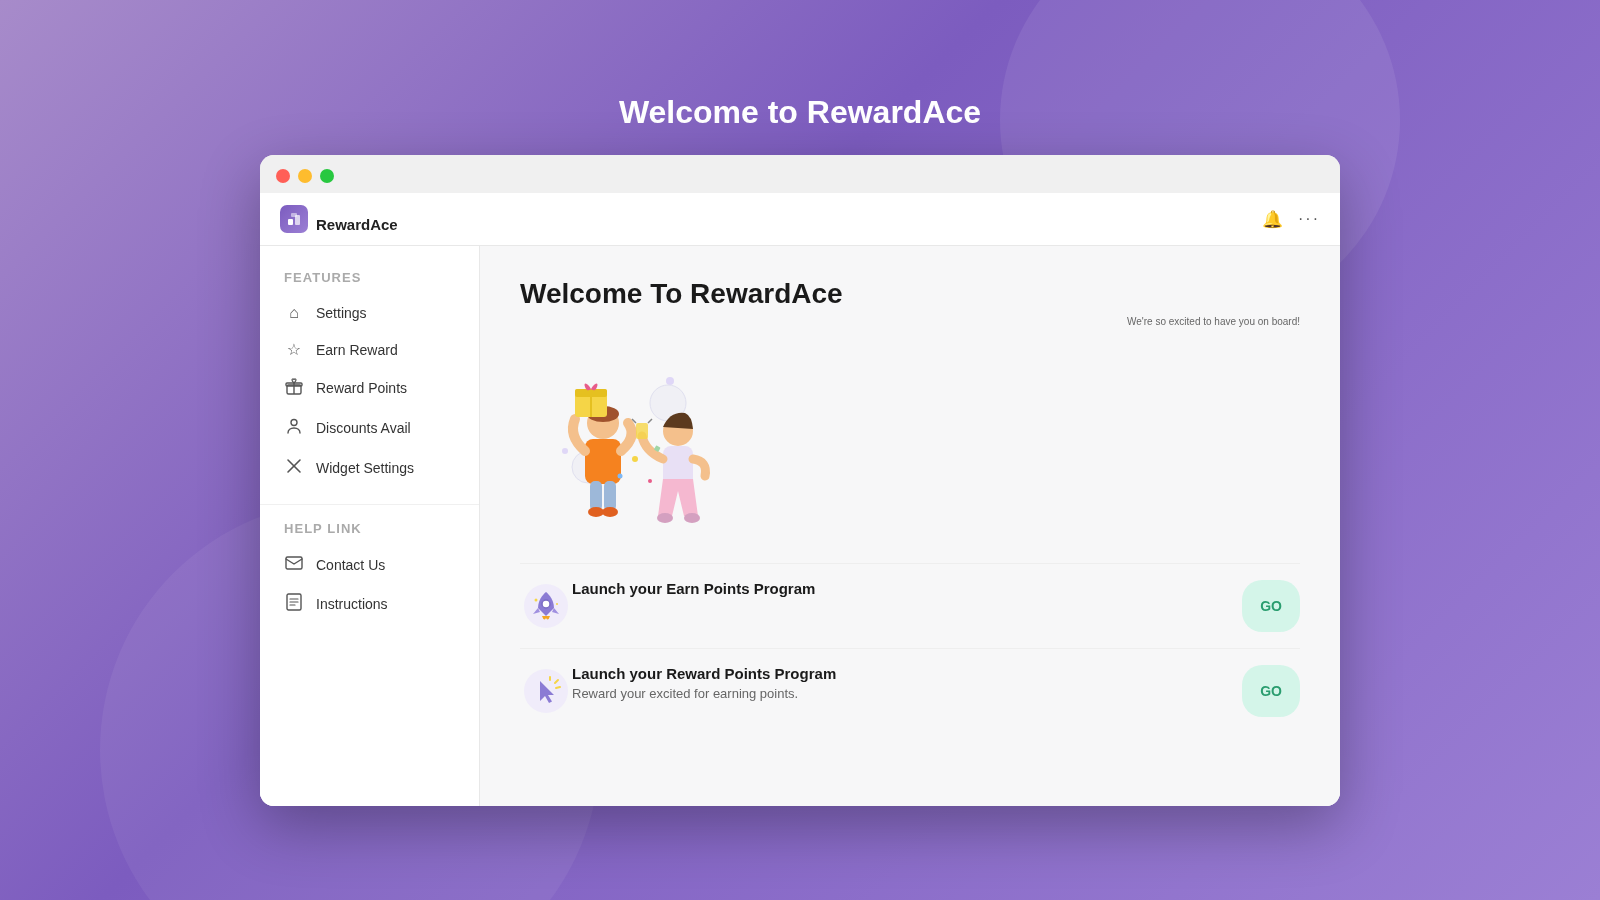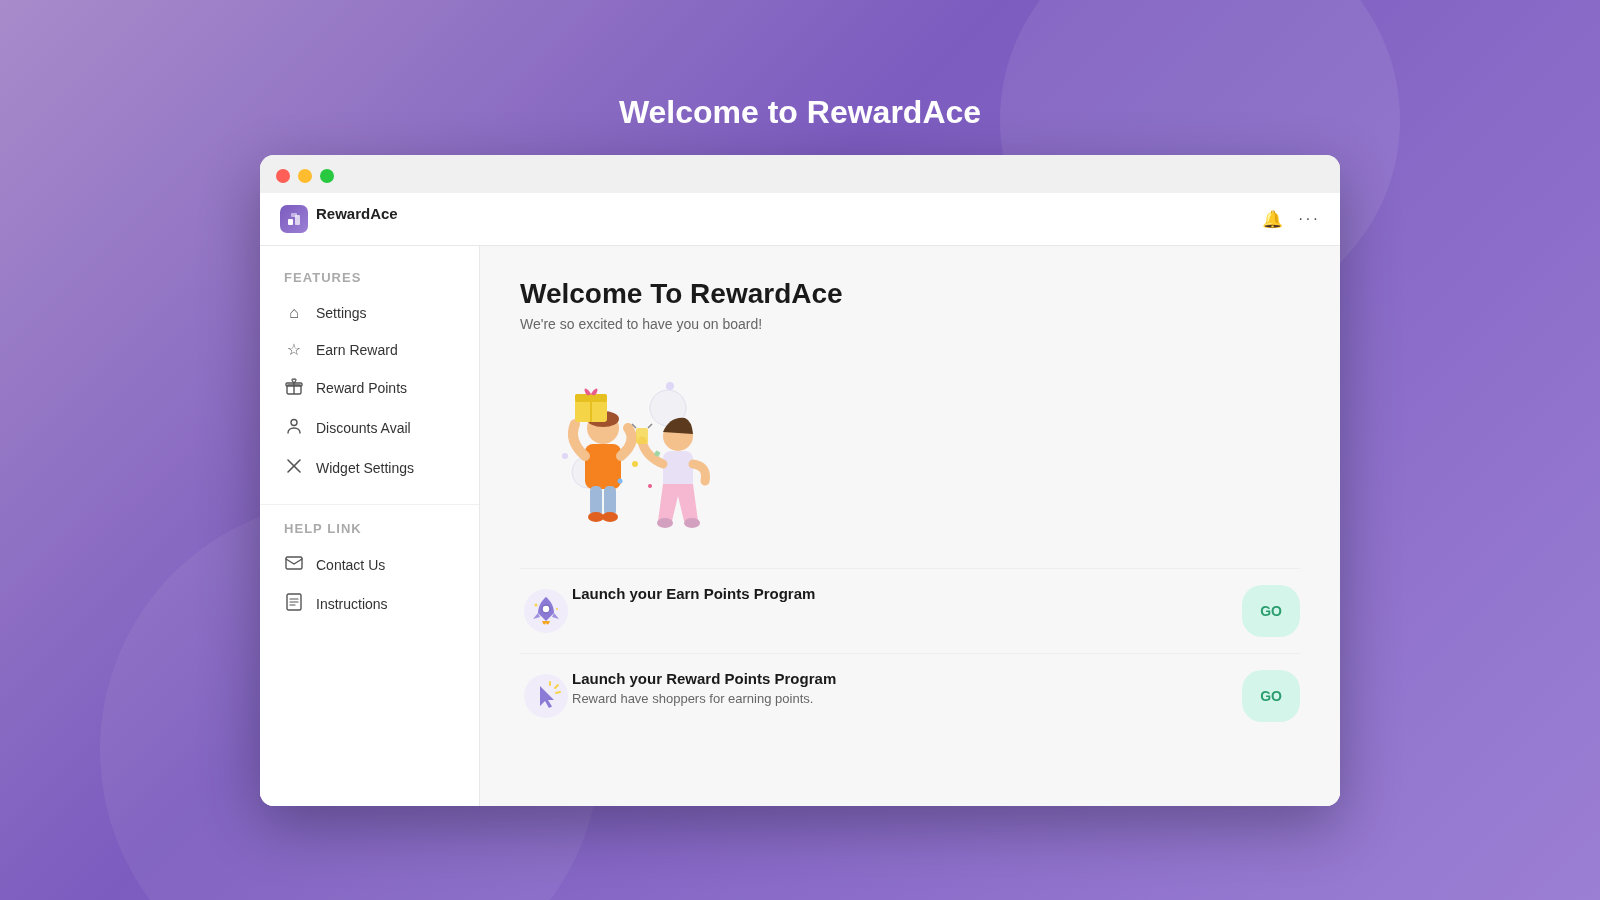--- a/index.html
+++ b/index.html
@@ -89,21 +89,21 @@
       background: #fff;
       border-bottom: 1px solid #e8e8e8;
       padding: 12px 20px;
       display: flex;
       align-items: center;
       justify-content: space-between;
     }
 
     .app-brand {
       display: flex;
-      align-items: flex-start;
+      align-items: flex-end;
       gap: 8px;
     }
 
     .app-logo {
       width: 28px;
       height: 28px;
       background: linear-gradient(135deg, #7c5cbf, #9b7fd4);
       border-radius: 7px;
       display: flex;
       align-items: center;
@@ -188,23 +188,24 @@
     }
 
     .welcome-title {
       font-size: 28px;
       font-weight: 700;
       color: #1a1a1a;
       margin-bottom: 6px;
     }
 
     .welcome-subtitle {
-      font-size: 14px;
+      font-size: 10px;
       color: #666;
       margin-bottom: 24px;
+      text-align: right;
     }
 
     
     .illustration-container {
       width: 220px;
       height: 180px;
       position: relative;
       margin-bottom: 32px;
     }
 
@@ -463,21 +464,21 @@
 
               <path d="M18 14 L18 34 L23 29 L27 36 L30 34.5 L26 28 L32 28Z" fill="#8b7bd4"></path>
 
               <line x1="33" y1="16" x2="36" y2="13" stroke="#f5d547" stroke-width="2" stroke-linecap="round"></line>
               <line x1="34" y1="21" x2="38" y2="20" stroke="#f5d547" stroke-width="2" stroke-linecap="round"></line>
               <line x1="28" y1="13" x2="28" y2="10" stroke="#f5d547" stroke-width="2" stroke-linecap="round"></line>
             </svg>
           </div>
           <div class="cta-text">
             <div class="cta-title">Launch your Reward Points Program</div>
-            <div class="cta-desc">Reward have shoppers for earning points.</div>
+            <div class="cta-desc">Reward your excited for earning points.</div>
           </div>
           <button class="go-button">GO</button>
         </div>
 
       </main>
     </div>
   </div>
 </div>
 
 </body></html>

